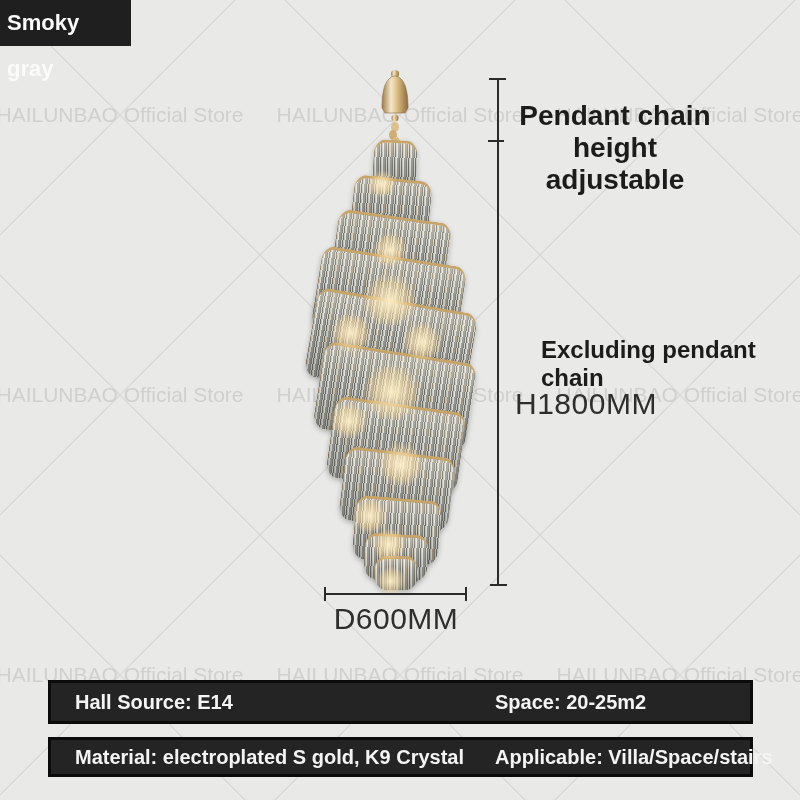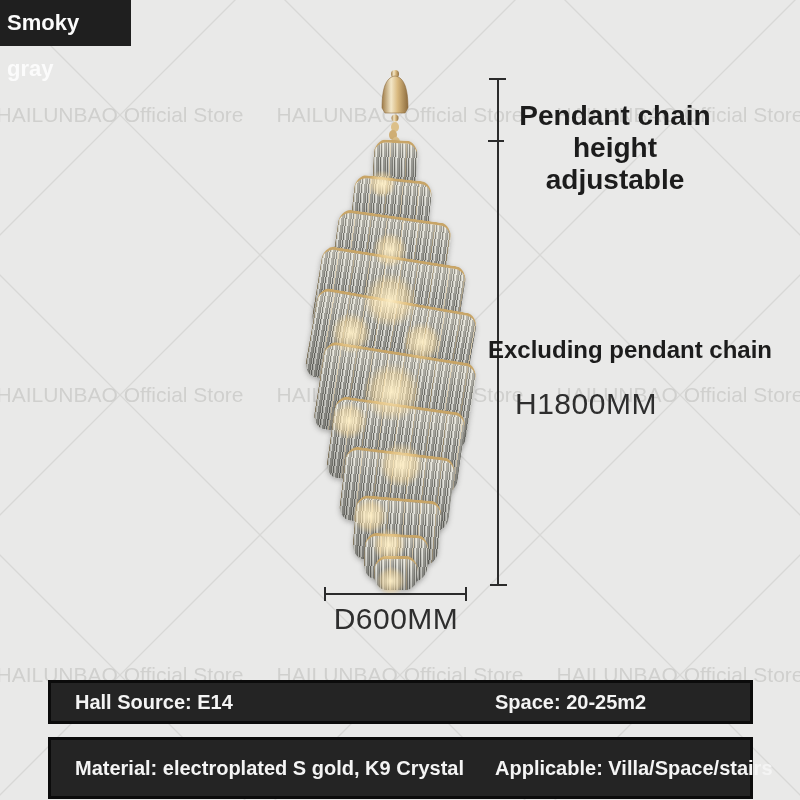--- a/index.html
+++ b/index.html
@@ -105,28 +105,28 @@
   <div class="dim" style="left:490px;top:584px;width:17px;height:2px;"></div>
 
   <div class="dim" style="left:325px;top:593px;width:142px;height:2px;"></div>
   <div class="dim" style="left:324px;top:587px;width:2px;height:14px;"></div>
   <div class="dim" style="left:465px;top:587px;width:2px;height:14px;"></div>
 
   <div class="note" style="left:505px;top:100px;width:220px;text-align:center;">
     <span>Pendant chain height</span><br>
     <span>adjustable</span>
   </div>
-  <div class="note" style="left:488px;top:336px;font-size:24px;">Excluding pendant chain</div>
+  <div class="note" style="left:541px;top:336px;font-size:24px;">Excluding pendant chain</div>
   <div class="value" style="left:515px;top:361px;margin-top:26px;">H1800MM</div>
   <div class="value" style="left:325px;top:602px;width:142px;text-align:center;">D600MM</div>
 
   <div class="variant">Smoky gray</div>
 
   <div class="bar" style="top:680px;height:44px;">
     <span class="l">Hall Source: E14</span>
     <span class="r">Space: 20-25m2</span>
   </div>
-  <div class="bar" style="top:737px;height:62px;">
+  <div class="bar" style="top:737px;height:40px;">
     <span class="l">Material: electroplated S gold, K9 Crystal</span>
     <span class="r">Applicable: Villa/Space/stairs</span>
   </div>
 
 </div>
 
 </body></html>

